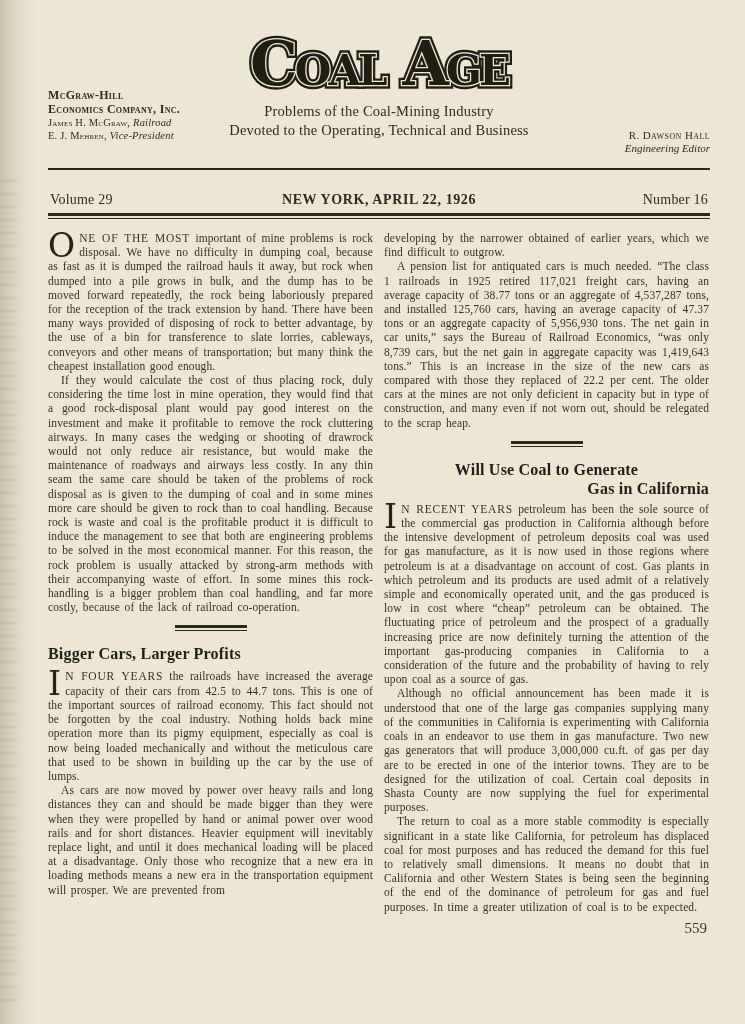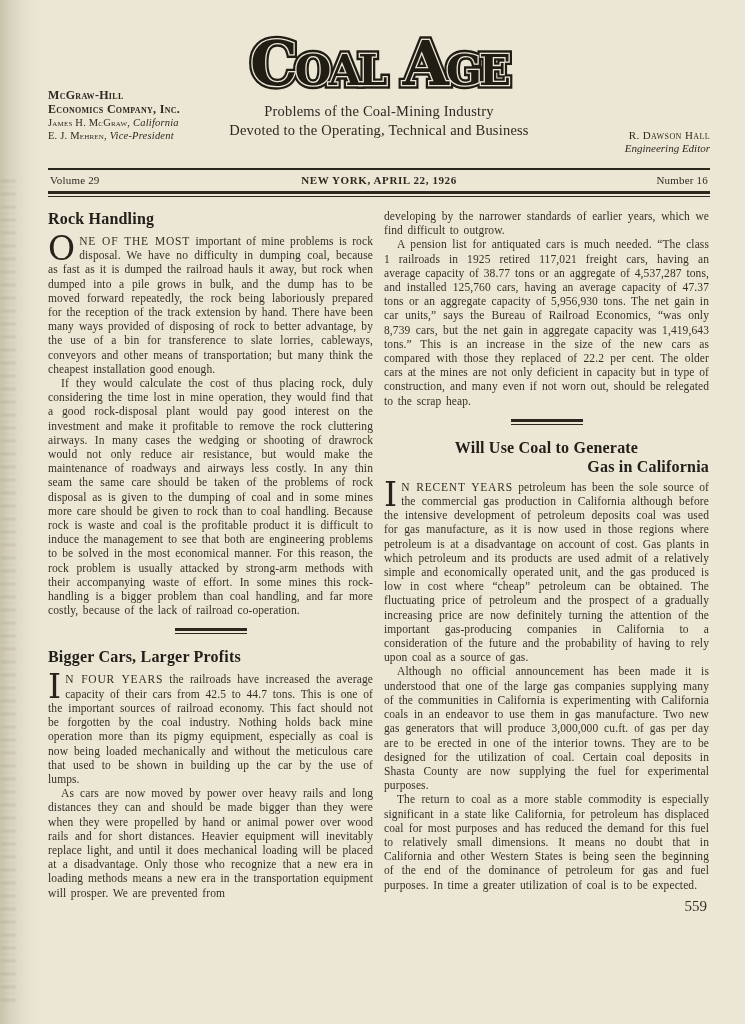--- a/index.html
+++ b/index.html
@@ -57,21 +57,21 @@
   .officer i{font-variant:normal;}
   .editor{
     position:absolute;right:0;top:112px;text-align:right;font-size:11px;line-height:13px;color:#2c2920;margin-top:17px;
   }
   .editor .nm{font-variant:small-caps;letter-spacing:.4px;}
   .editor .tt{font-style:italic;}
   
   .rule-top{border-top:2px solid #2b2820;}
   .dateline{
     display:flex;justify-content:space-between;align-items:center;
-    font-size:11px;padding:4px 2px 5px 2px;color:#2c2920;letter-spacing:.2px;
+    font-size:14px;padding:4px 2px 5px 2px;color:#2c2920;letter-spacing:.2px;margin-top:18px;
   }
   .dl-center{position:absolute;left:0;right:0;text-align:center;font-weight:bold;letter-spacing:.6px;}
   .dl-wrap{position:relative;}
   .rule-thick{border-top:3px solid #2b2820;}
   .rule-thin{border-top:1px solid #2b2820;margin-top:2px;}
   
   .columns{display:flex;gap:11px;margin-top:12px;}
   .col{width:325px;}
   h2.art{
     font-size:16px;line-height:19px;margin:0 0 6px 0;color:#22201a;
@@ -106,21 +106,21 @@
 
   <div class="masthead">
     <div class="logo-wrap">
       <span class="logo" data-text="Coal Age">Coal Age</span>
     </div>
     <div class="publisher">
       <div class="pub-co">McGraw-Hill</div>
       <div class="pub-co ind">Economics Company, Inc.</div>
       <div class="officer">
         <span>James H. McGraw,</span>
-        <i>California</i>
+        <i>Railroad</i>
       </div>
       <div class="officer">
         <span>E. J. Mehren,</span>
         <i>Vice-President</i>
       </div>
     </div>
     <div class="tagline">
       <div>Problems of the Coal-Mining Industry</div>
       <div>Devoted to the Operating, Technical and Business</div>
     </div>
@@ -137,35 +137,34 @@
       <span class="dl-center">NEW YORK, APRIL 22, 1926</span>
       <span>Number 16</span>
     </div>
     <div class="rule-thick"></div>
     <div class="rule-thin"></div>
   </div>
 
   <div class="columns">
 
     <div class="col">
-      <h2 class="art">Rock Handling</h2>
       <p><span class="dropcap">O</span><span class="lead">NE OF THE MOST</span>
         <span>important of mine problems is rock disposal.  We have no difficulty in dumping coal, because as fast as it is dumped the railroad hauls it away, but rock when dumped into a pile grows in bulk, and the dump has to be moved forward repeatedly, the rock being laboriously prepared for the reception of the track extension by hand.  There have been many ways provided of disposing of rock to better advantage, by the use of a bin for transference to slate lorries, cableways, conveyors and other means of transportation; but many think the cheapest installation good enough.</span></p>
       <p class="ind">If they would calculate the cost of thus placing rock, duly considering the time lost in mine operation, they would find that a good rock-disposal plant would pay good interest on the investment and make it profitable to remove the rock cluttering airways.  In many cases the wedging or shooting of drawrock would not only reduce air resistance, but would make the maintenance of roadways and airways less costly.  In any thin seam the same care should be taken of the problems of rock disposal as is given to the dumping of coal and in some mines more care should be given to rock than to coal handling.  Because rock is waste and coal is the profitable product it is difficult to induce the management to see that both are engineering problems to be solved in the most economical manner.  For this reason, the rock problem is usually attacked by strong-arm methods with their accompanying waste of effort.  In some mines this rock-handling is a bigger problem than coal handling, and far more costly, because of the lack of railroad co-operation.</p>
 
       <div class="divider"></div>
 
       <h2 class="art">Bigger Cars, Larger Profits</h2>
       <p><span class="dropcap">I</span><span class="lead">N FOUR YEARS</span>
         <span>the railroads have increased the average capacity of their cars from 42.5 to 44.7 tons. This is one of the important sources of railroad economy.  This fact should not be forgotten by the coal industry.  Nothing holds back mine operation more than its pigmy equipment, especially as coal is now being loaded mechanically and without the meticulous care that used to be shown in building up the car by the use of lumps.</span></p>
       <p class="ind">As cars are now moved by power over heavy rails and long distances they can and should be made bigger than they were when they were propelled by hand or animal power over wood rails and for short distances. Heavier equipment will inevitably replace light, and until it does mechanical loading will be placed at a disadvantage.  Only those who recognize that a new era in loading methods means a new era in the transportation equipment will prosper.  We are prevented from</p>
     </div>
 
     <div class="col">
-      <p>developing by the narrower standards of earlier years, which we find difficult to outgrow.</p>
+      <p>developing by the narrower obtained of earlier years, which we find difficult to outgrow.</p>
       <p class="ind">A pension list for antiquated cars is much needed. “The class 1 railroads in 1925 retired 117,021 freight cars, having an average capacity of 38.77 tons or an aggregate of 4,537,287 tons, and installed 125,760 cars, having an average capacity of 47.37 tons or an aggregate capacity of 5,956,930 tons.  The net gain in car units,” says the Bureau of Railroad Economics, “was only 8,739 cars, but the net gain in aggregate capacity was 1,419,643 tons.”  This is an increase in the size of the new cars as compared with those they replaced of 22.2 per cent.  The older cars at the mines are not only deficient in capacity but in type of construction, and many even if not worn out, should be relegated to the scrap heap.</p>
 
       <div class="divider"></div>
 
       <h2 class="art centered"><span>Will Use Coal to Generate</span><span class="l2">Gas in California</span></h2>
       <p><span class="dropcap">I</span><span class="lead">N RECENT YEARS</span>
         <span>petroleum has been the sole source of the commercial gas production in California although before the intensive development of petroleum deposits coal was used for gas manufacture, as it is now used in those regions where petroleum is at a disadvantage on account of cost.  Gas plants in which petroleum and its products are used admit of a relatively simple and economically operated unit, and the gas produced is low in cost where “cheap” petroleum can be obtained.  The fluctuating price of petroleum and the prospect of a gradually increasing price are now definitely turning the attention of the important gas-producing companies in California to a consideration of the future and the probability of having to rely upon coal as a source of gas.</span></p>
       <p class="ind">Although no official announcement has been made it is understood that one of the large gas companies supplying many of the communities in California is experimenting with California coals in an endeavor to use them in gas manufacture.  Two new gas generators that will produce 3,000,000 cu.ft. of gas per day are to be erected in one of the interior towns.  They are to be designed for the utilization of coal.  Certain coal deposits in Shasta County are now supplying the fuel for experimental purposes.</p>
       <p class="ind">The return to coal as a more stable commodity is especially significant in a state like California, for petroleum has displaced coal for most purposes and has reduced the demand for this fuel to relatively small dimensions.  It means no doubt that in California and other Western States is being seen the beginning of the end of the dominance of petroleum for gas and fuel purposes.  In time a greater utilization of coal is to be expected.</p>
 

